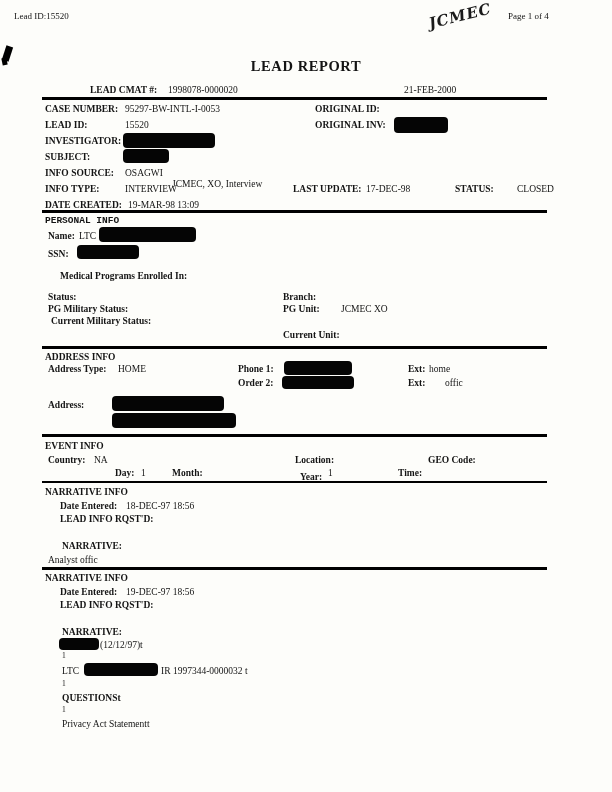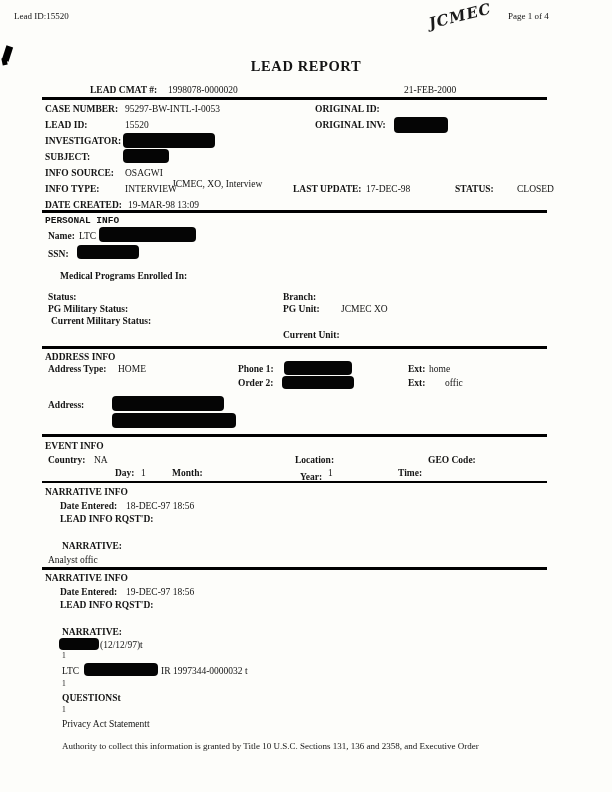--- a/index.html
+++ b/index.html
@@ -156,15 +156,14 @@
   <span class="t" style="left:62px; top:666px;">LTC</span>
   <div class="redact" style="left:84px; top:663px; width:74px; height:13px;"></div>
   <span class="t" style="left:161px; top:666px;">IR 1997344-0000032 t</span>
   <span class="t tiny" style="left:62px; top:680px;">1</span>
 
   <span class="t" style="left:62px; top:693px;font-weight:bold;">QUESTIONSt</span>
   <span class="t tiny" style="left:62px; top:706px;">1</span>
 
   <span class="t" style="left:62px; top:719px;">Privacy Act Statementt</span>
 
-  <span class="t small" style="left:62px; top:741px;">Authority to collect this information is granted by Title 10 U.S.C. Sections 131, 136 and 2358, and Executive Order</span>
 
 </div>
 
 </body></html>

